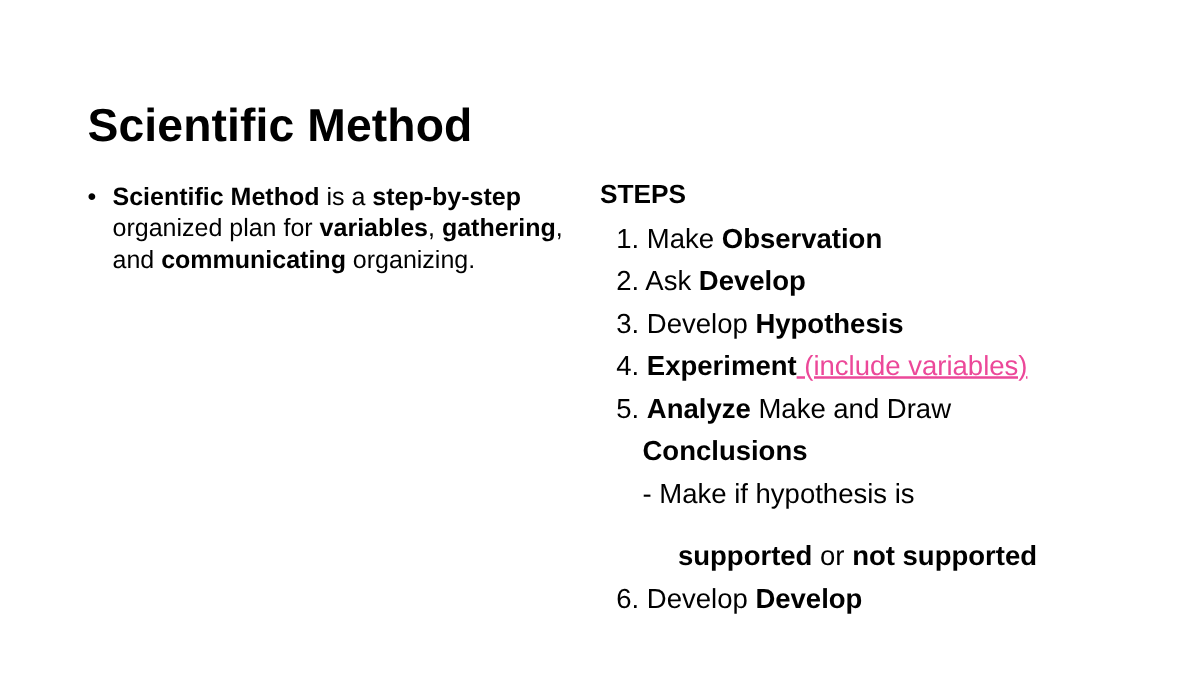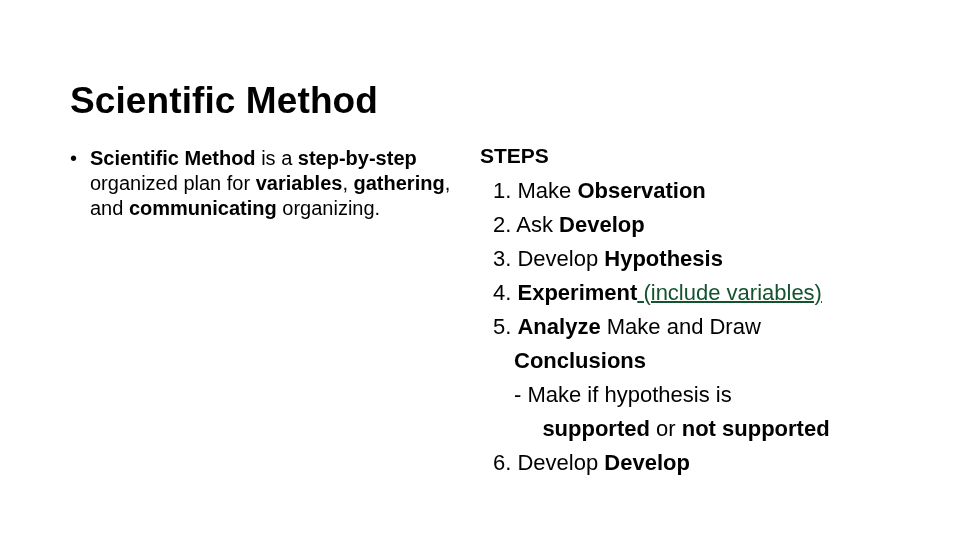--- a/index.html
+++ b/index.html
@@ -78,20 +78,21 @@
     line-height: 34px;
     white-space: nowrap;
     padding-left: 27px;
   }
   .step-line.sub-indent {
     padding-left: 48px;
   }
   .step-line.sub-center {
     text-align: center;
     padding-left: 0px;
+    margin-top: 16px;
   }
   .u {
     font-weight: bold;
     text-underline-offset: 1px;
   }
   .lnk {
     text-decoration: underline;
     text-underline-offset: 1px;
   }
 </style>
@@ -112,21 +113,21 @@
   <div class="right-col">
 
     <div class="steps-header">STEPS</div>
 
     <div class="step-line"><span>1.</span><span> Make </span><span class="u">Observation</span></div>
 
     <div class="step-line"><span>2.</span><span> Ask </span><span class="u">Develop</span></div>
 
     <div class="step-line"><span>3.</span><span> Develop </span><span class="u">Hypothesis</span></div>
 
-    <div class="step-line"><span>4.</span><span> </span><span class="u">Experiment</span><span class="lnk" id="variables-link" style="color: #14532d;"> (include variables)</span></div>
+    <div class="step-line"><span>4.</span><span> </span><span class="u">Experiment</span><span class="lnk" id="variables-link" style="color: #ec4899;"> (include variables)</span></div>
 
     <div class="step-line"><span>5.</span><span> </span><span class="u">Analyze</span><span> Make and Draw</span></div>
 
     <div class="step-line sub-indent"><span class="u">Conclusions</span></div>
 
     <div class="step-line sub-indent"><span>- Make if hypothesis is</span></div>
 
     <div class="step-line sub-center"><span class="u">supported</span><span> or </span><span class="u">not</span><span> </span><span class="u">supported</span></div>
 
     <div class="step-line"><span>6.</span><span> Develop </span><span class="u">Develop</span></div>

